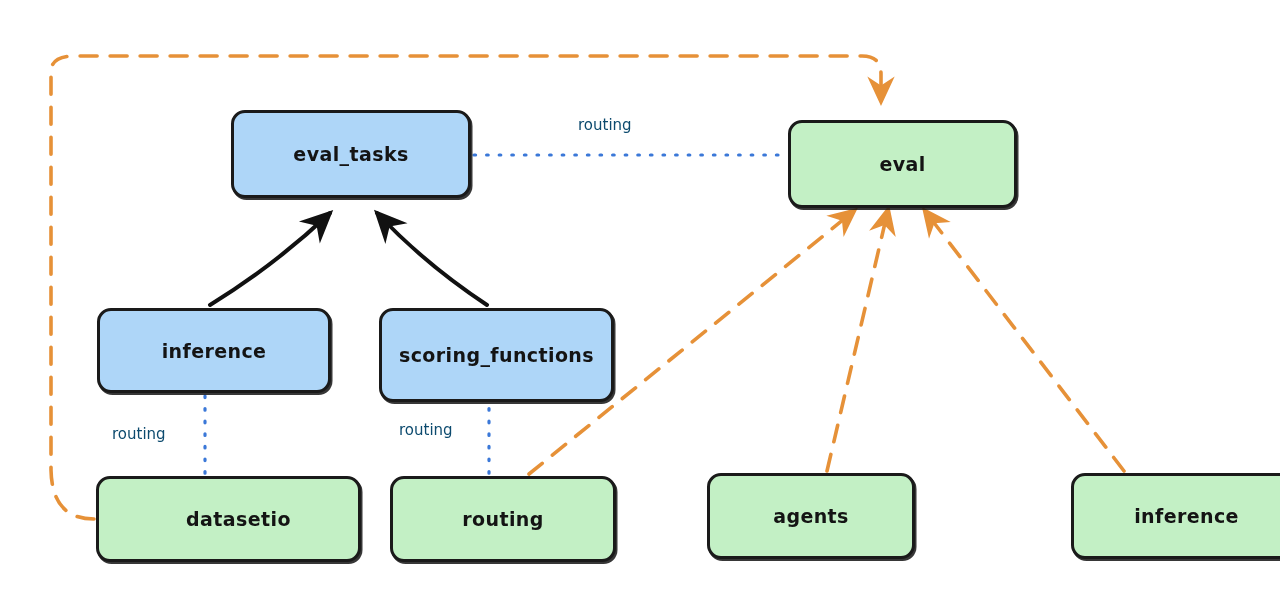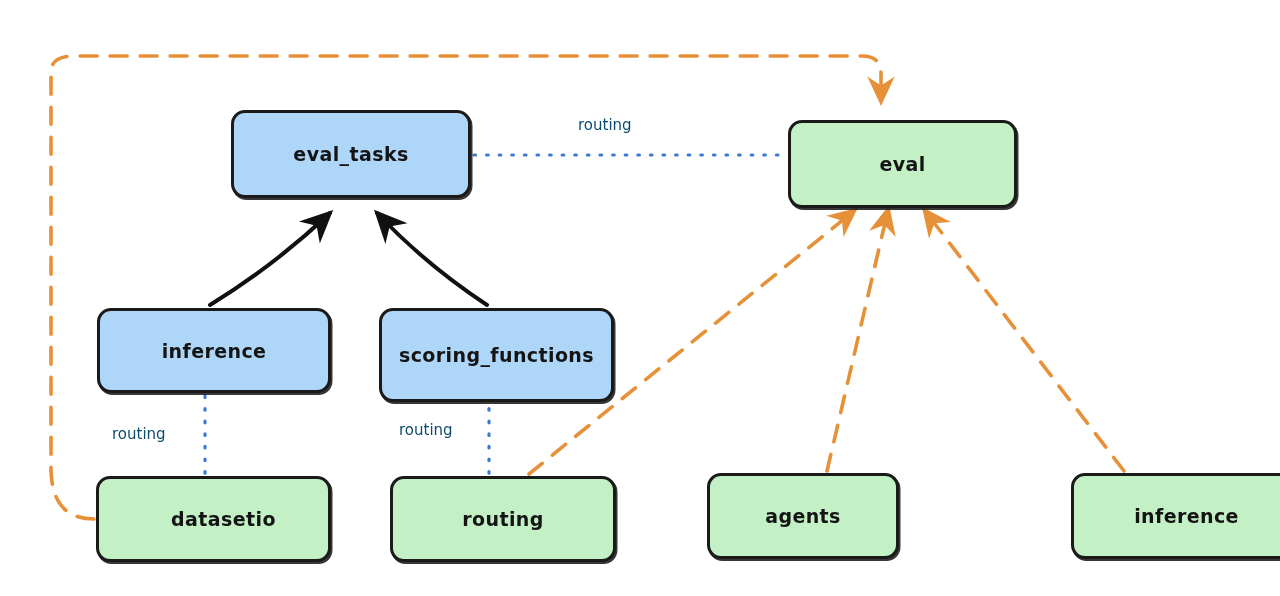--- a/index.html
+++ b/index.html
@@ -115,29 +115,29 @@
   </div>
 
   <div class="node-box blue" style="left:97px; top:308px; width:234px; height:85px;">
     <span class="node-label">inference</span>
   </div>
 
   <div class="node-box blue" style="left:379px; top:308px; width:235px; height:94px;">
     <span class="node-label">scoring_functions</span>
   </div>
 
-  <div class="node-box green" style="left:96px; top:476px; width:235px; height:86px;padding-left:20px;">
+  <div class="node-box green" style="left:96px; top:476px; width:265px; height:86px;padding-left:20px;">
     <span class="node-label">datasetio</span>
   </div>
 
   <div class="node-box green" style="left:390px; top:476px; width:226px; height:86px;">
     <span class="node-label">routing</span>
   </div>
 
-  <div class="node-box green" style="left:707px; top:473px; width:192px; height:86px;">
+  <div class="node-box green" style="left:707px; top:473px; width:208px; height:86px;">
     <span class="node-label">agents</span>
   </div>
 
   <div class="node-box green" style="left:1071px; top:473px; width:231px; height:86px;">
     <span class="node-label">inference</span>
   </div>
 
   <div class="edge-label" style="left:578px; top:116px;">routing</div>
 
   <div class="edge-label" style="left:112px; top:425px;">routing</div>

